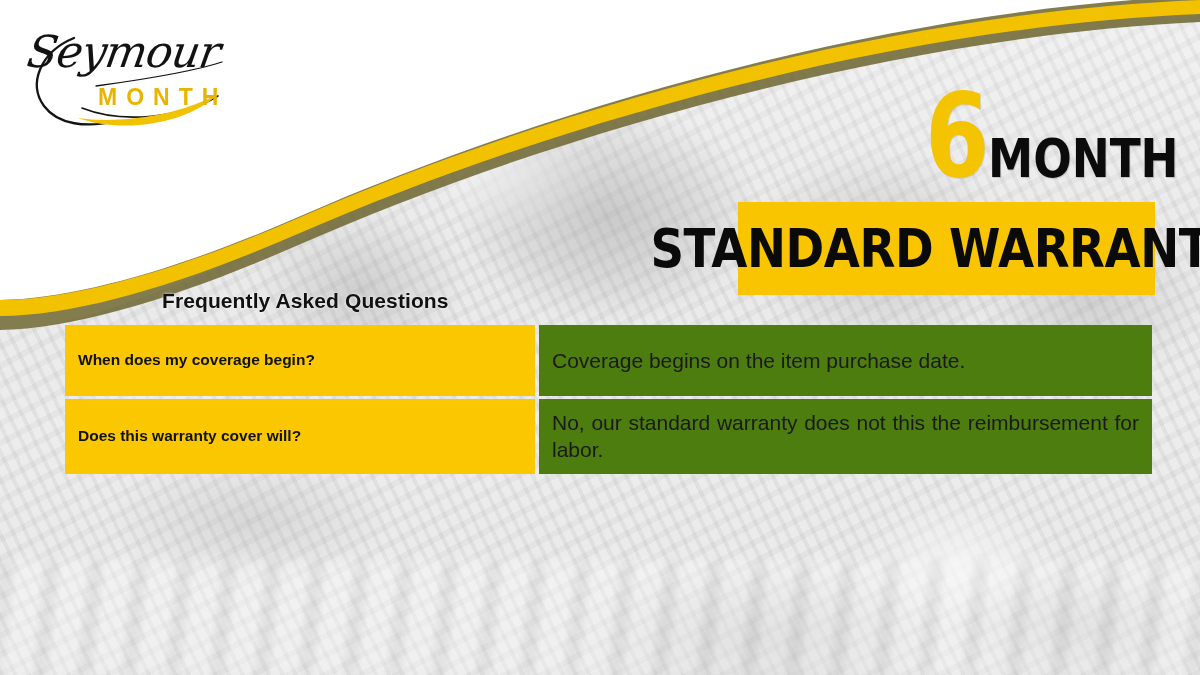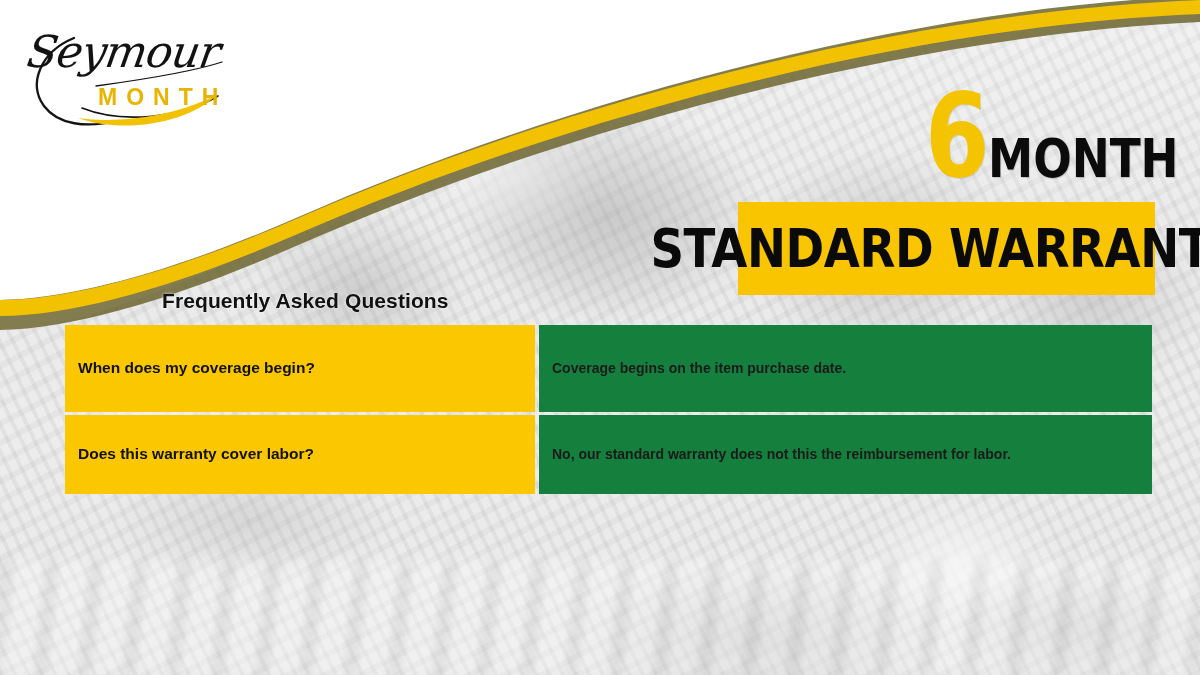--- a/index.html
+++ b/index.html
@@ -189,33 +189,33 @@
     width: 1087px;
     border-collapse: separate;
     border-spacing: 4px 3px;
     table-layout: fixed;
   }
   #faq-table col.q { width: 470px; }
   #faq-table col.a { width: 613px; }
 
   #faq-table td {
     vertical-align: middle;
-    padding: 18px 13px;
+    padding: 10px 13px;
   }
   #faq-table td.q {
     background: #FBC700;
     font-size: 15.5px;
     font-weight: 700;
     color: #111111;
     line-height: 1.30;
   }
   #faq-table td.a {
-    background: #15803d;
-    font-size: 14px;
-    font-weight: 700;
+    background: #4d7c0f;
+    font-size: 21px;
+    font-weight: 400;
     color: #1a1a1a;
     line-height: 1.30;
     text-align: justify;
     text-justify: inter-word;
   }
   #faq-table tr.r1 td { height: 51px; }
   #faq-table tr.r2 td { height: 66px; }
   #faq-table tr.r3 td { height: 43px; }
   #faq-table tr.r4 td { height: 54px; }
 </style>
@@ -268,19 +268,19 @@
     <colgroup>
         <col class="q">
         <col class="a">
       </colgroup>
     <tbody>
       <tr class="r1">
         <td class="q">When does my coverage begin?</td>
         <td class="a">Coverage begins on the item purchase date.</td>
       </tr>
       <tr class="r3">
-        <td class="q">Does this warranty cover labor?</td>
+        <td class="q">Does this warranty cover will?</td>
         <td class="a">No, our standard warranty does not this the reimbursement for labor.</td>
       </tr>
     </tbody>
   </table>
 
 </div>
 
 </body></html>

